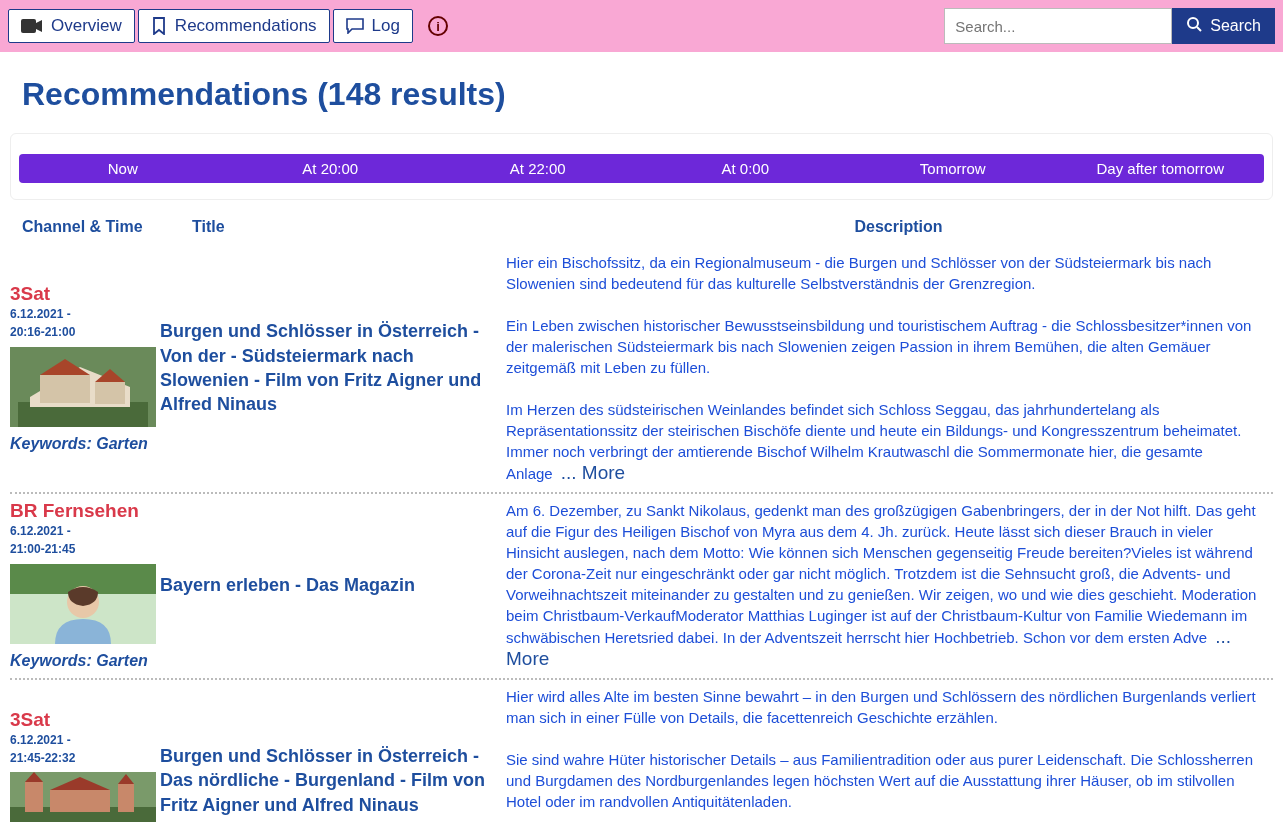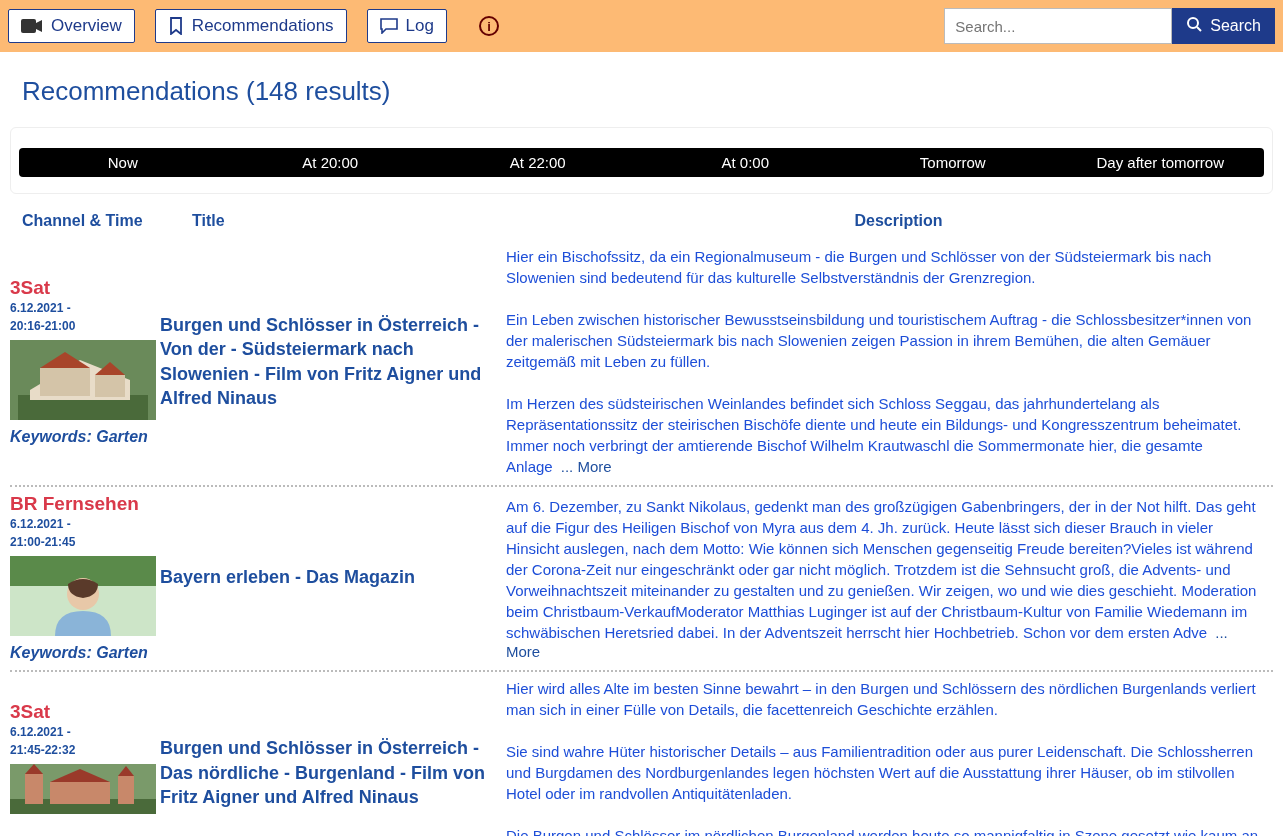--- a/index.html
+++ b/index.html
@@ -4,26 +4,26 @@
 <style>
   * { box-sizing: border-box; margin: 0; padding: 0; }
   body {
     font-family: "Segoe UI", Arial, sans-serif;
     font-size: 15px;
     color: #1e3a8a;
     background: #fff;
     width: 1283px;
   }
   .topbar {
-    background: #fdba74;
+    background: #f9a8d4;
     height: 52px;
     display: flex;
     align-items: center;
     padding: 0 8px;
-    gap: 20px;
+    gap: 3px;
   }
   .nav-btn {
     background: #fff;
     border: 1px solid #1e3a8a;
     color: #1e3a8a;
     padding: 6px 12px;
     display: flex;
     align-items: center;
     gap: 8px;
     font-size: 17px;
@@ -63,34 +63,34 @@
     align-items: center;
     gap: 8px;
     font-size: 16px;
     cursor: pointer;
   }
   .page {
     padding: 18px 10px 0 10px;
   }
   .page-title {
     color: #1e4e9e;
-    font-size: 26px;
-    font-weight: 400;
+    font-size: 32px;
+    font-weight: 700;
     padding: 6px 8px 16px 12px;
   }
   .time-panel {
     border-top: 1px solid #ddd;
     padding: 20px 8px 16px 8px;
     border: 1px solid #eee;
     border-radius: 6px;
     margin: 4px 0 12px 0;
   }
   .time-tabs {
     display: flex;
-    background: #000000;
+    background: #6d28d9;
     color: #fff;
     border-radius: 4px;
     overflow: hidden;
   }
   .time-tab {
     flex: 1;
     text-align: center;
     padding: 6px 0;
     font-size: 15px;
     cursor: pointer;
@@ -128,21 +128,21 @@
     line-height: 1.35;
   }
   .desc-text {
     color: #1d4ed8;
     font-size: 15px;
     line-height: 1.4;
     white-space: pre-line;
   }
   .more-link {
     color: #1e4e9e;
-    font-size: 15px;
+    font-size: 19px;
     margin-left: 8px;
     cursor: pointer;
   }
   .keywords {
     color: #1e4e9e;
     font-style: italic;
     font-weight: 600;
     font-size: 16px;
     margin-top: 8px;
   }

